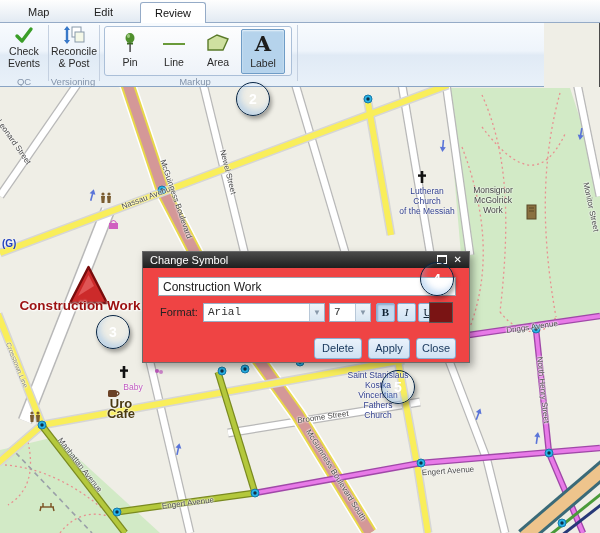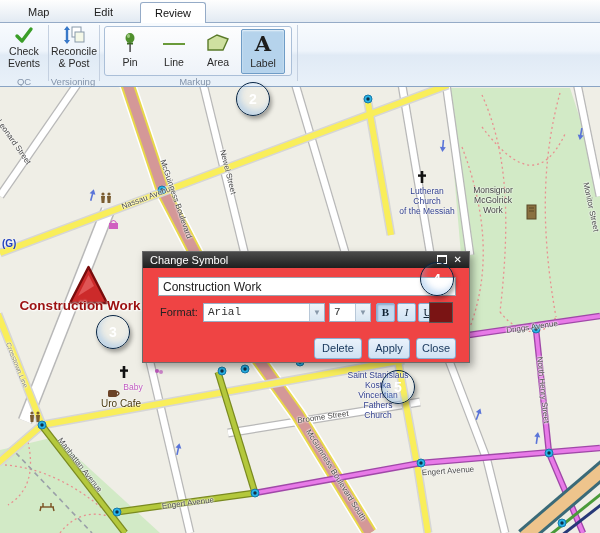--- a/index.html
+++ b/index.html
@@ -6,21 +6,21 @@
   .screen{position:relative;width:600px;height:533px;overflow:hidden;background:#efeee6;
           font-family:"Liberation Sans",sans-serif;box-shadow:inset 0 0 0 1px #4a4a4a, inset 0 -2px 0 #1a1a1a;}
   
   .tabbar{position:absolute;left:0;top:0;width:600px;height:22px;
           background:linear-gradient(#fefefe,#e2eaf3);border-bottom:1px solid #95abc7;z-index:3;}
   .tab{position:absolute;top:4px;height:16px;line-height:16px;font-size:11px;color:#222;
        padding:0 14px;cursor:default;}
   .tab.active{top:2px;height:20px;line-height:20px;background:#fff;border:1px solid #95abc7;
        border-bottom:none;border-radius:3px 3px 0 0;color:#111;z-index:4;}
   
-  .ribbon{position:absolute;left:0;top:22px;width:600px;height:64px;
+  .ribbon{position:absolute;left:0;top:22px;width:544px;height:64px;
           background:linear-gradient(#f8fbfe 0%,#eef4fb 45%,#e0eaf5 52%,#e9f1f9 100%);
           border-bottom:1px solid #8aa4c4;z-index:2;}
   .rsep{position:absolute;top:3px;height:56px;width:1px;background:#c4d0e0;}
   .rgroup-label{position:absolute;top:54px;height:12px;font-size:9.5px;color:#8494aa;text-align:center;}
   .rbtn{position:absolute;top:2px;text-align:center;color:#2a2a2a;font-size:10.5px;line-height:12px;cursor:default;}
   .rbtn .ric{display:block;margin:2px auto 1px;}
   .markup-panel{position:absolute;left:104px;top:4px;width:186px;height:48px;border:1px solid #aabfd8;
           border-radius:3px;background:linear-gradient(#fdfdfe,#eef3f9);}
   .mbtn{position:absolute;top:2px;width:42px;height:43px;text-align:center;font-size:10.5px;color:#2a2a2a;border-radius:2px;}
   .mbtn.sel{background:#b5d3ec;border:1px solid #6f9cc6;box-shadow:inset 0 1px 2px rgba(255,255,255,.7);}
@@ -29,21 +29,21 @@
   .map{position:absolute;left:0;top:87px;width:600px;height:446px;overflow:hidden;background:#efeee6;z-index:1;}
   .st-label{position:absolute;white-space:nowrap;font-size:8px;color:#4a4a4a;
             text-shadow:0 0 2px #fff,0 0 2px #fff,0 0 2px #fff;}
   .poi{position:absolute;text-align:center;font-size:8.5px;color:#33418f;line-height:10px;
        text-shadow:0 0 2px #fff,0 0 2px #fff;}
   .construction-label{position:absolute;left:10px;top:211px;width:140px;text-align:center;
        font-size:13.5px;font-weight:bold;color:#9b1010;
        text-shadow:0 0 2px #fff,0 0 3px #fff,1px 1px 2px #fff;}
   .subway{position:absolute;font-size:10px;font-weight:bold;color:#2040c0;text-shadow:0 0 2px #fff;}
   .shop{color:#c05ac0;font-size:8.5px;}
-  .cafe{color:#4a3a10;font-weight:normal;font-size:10px;}
+  .cafe{color:#4a3a10;font-weight:bold;font-size:13px;}
   
   .dialog{position:absolute;left:142px;top:251px;width:326px;height:110px;background:#ef4444;
           border:1px solid #6a6a6a;box-shadow:3px 4px 8px rgba(0,0,0,.35);z-index:5;}
   .dlg-title{position:absolute;left:0;top:0;width:100%;height:16px;
           background:linear-gradient(#4a4a4a,#1f1f1f);color:#fff;font-size:11px;line-height:16px;}
   .dlg-title span.t{padding-left:7px;}
   .dlg-ctl{position:absolute;top:3px;color:#fff;font-size:10px;line-height:10px;cursor:default;}
   .max-box{display:inline-block;width:8px;height:6px;border:1px solid #fff;border-top:2px solid #fff;}
   .dlg-input{position:absolute;left:15px;top:25px;width:288px;height:15px;border:1px solid #9aa6b2;
           font-family:"Liberation Sans",sans-serif;font-size:12px;color:#222;padding:1px 4px;background:#fff;}

